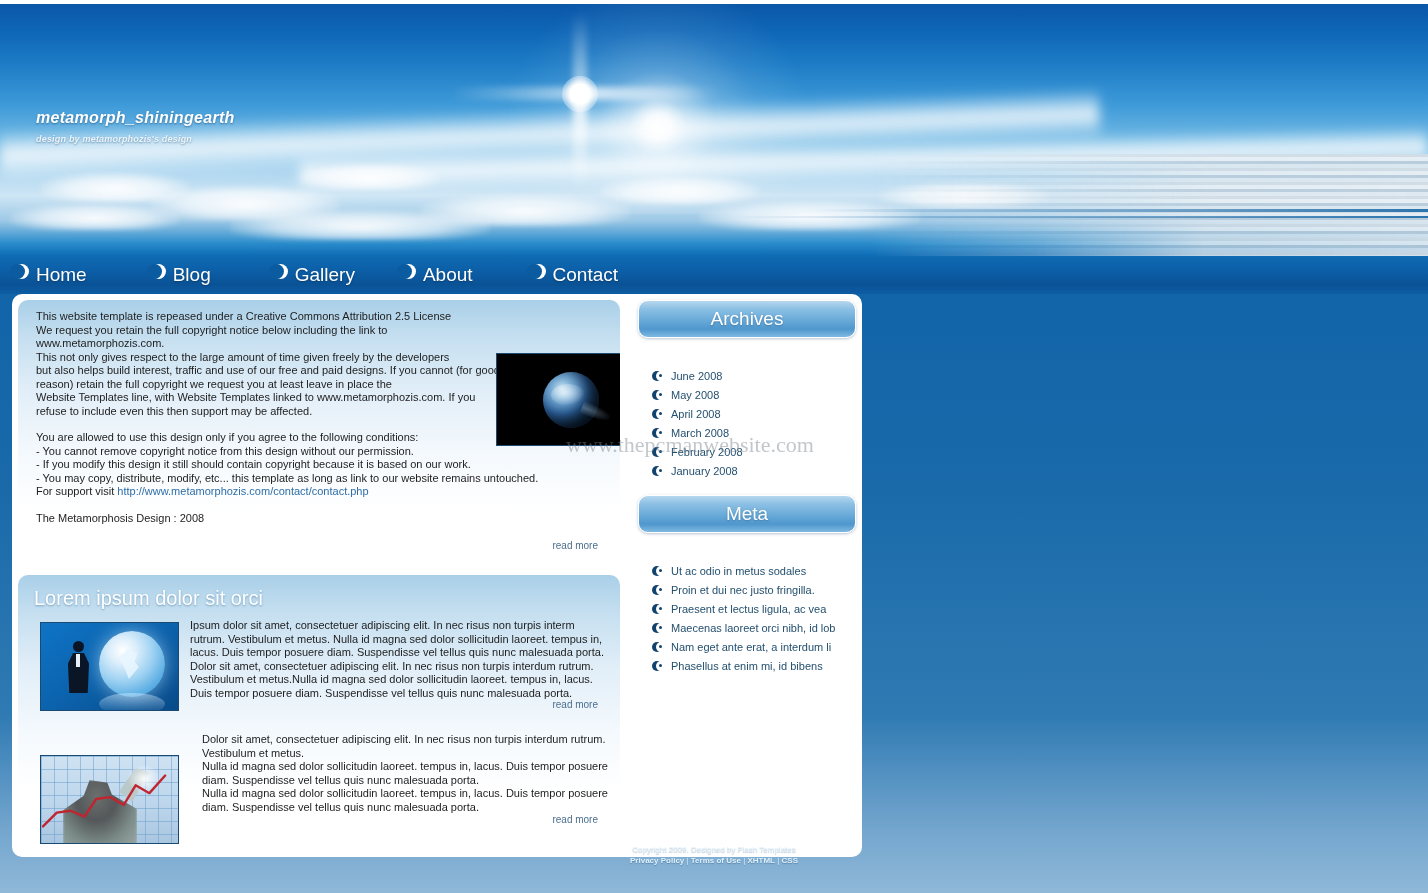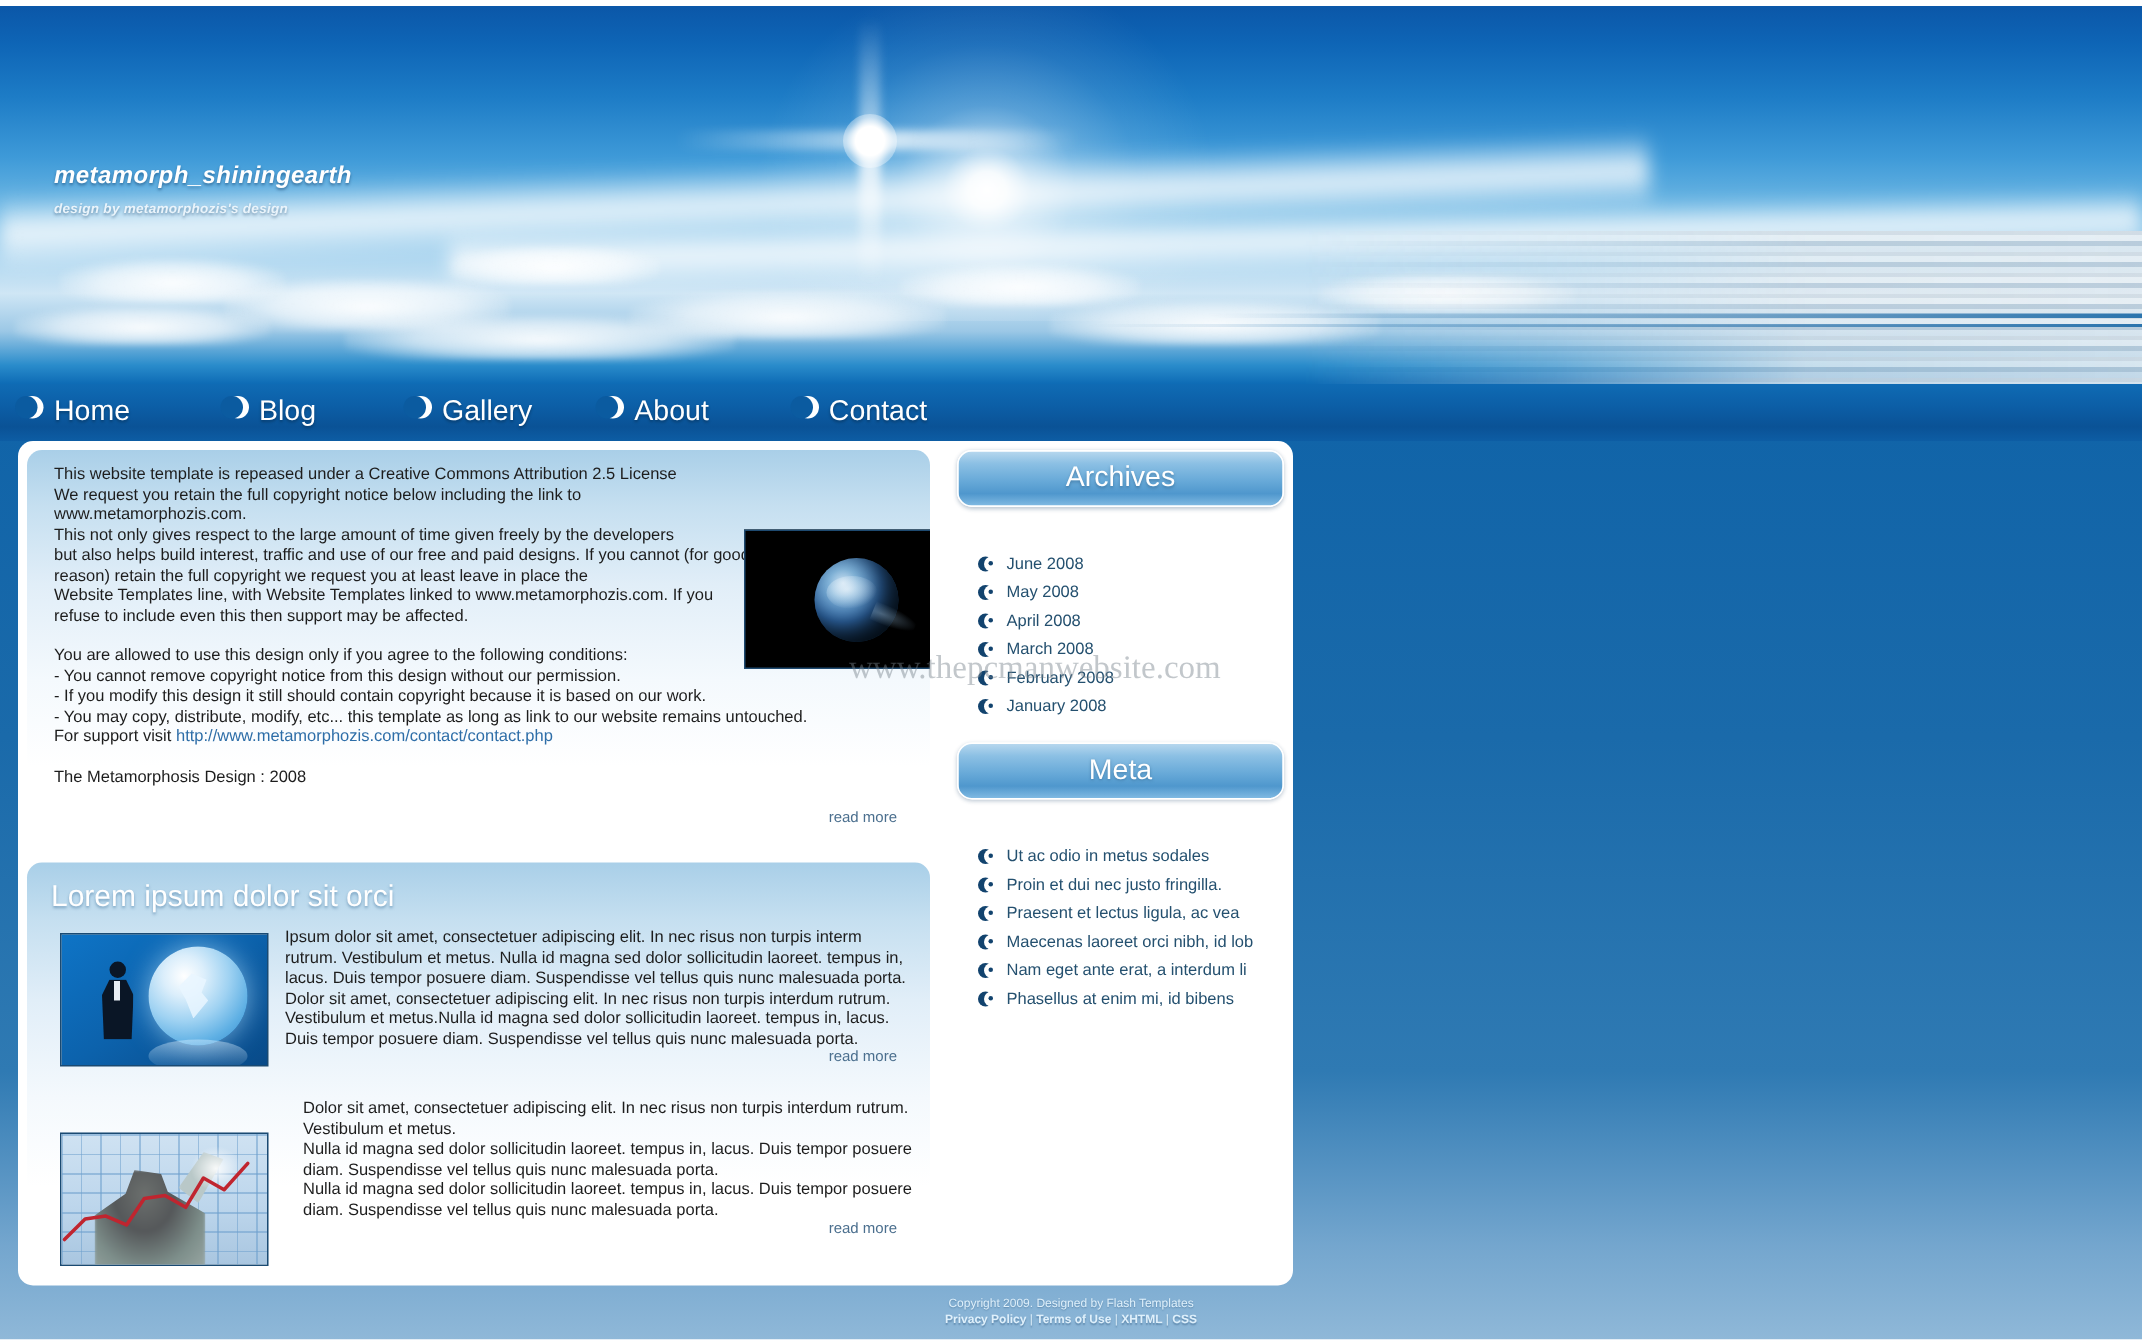--- a/index.html
+++ b/index.html
@@ -442,21 +442,21 @@
     font-size: 22px;
     color: rgba(120,130,140,.45);
     white-space: nowrap;
     pointer-events: none;
     z-index: 40;
   }
 
   
   #footer {
     position: absolute;
-    left: 0; top: 857px;
+    left: 0; top: 838px;
     width: 1428px; height: 36px;
     text-align: center;
     padding-top: 6px;
   }
   #footer div {
     font-size: 8px;
     color: #dff0fb;
     line-height: 11px;
     text-shadow: 0 1px 1px rgba(20,60,100,.35);
   }

